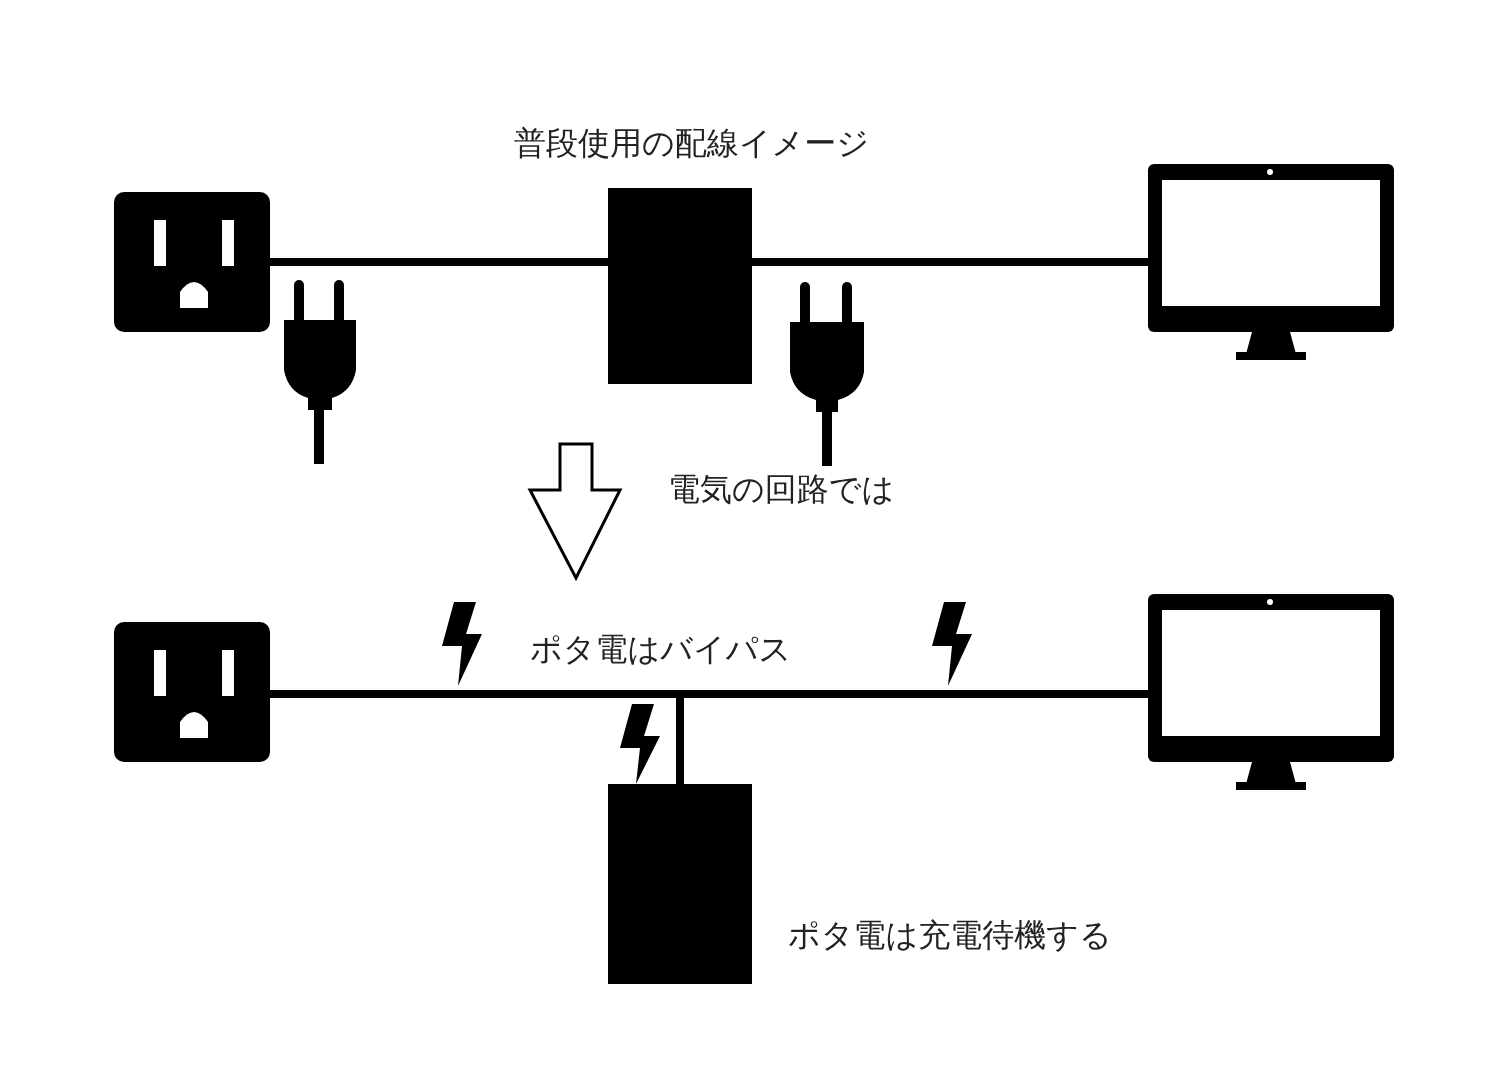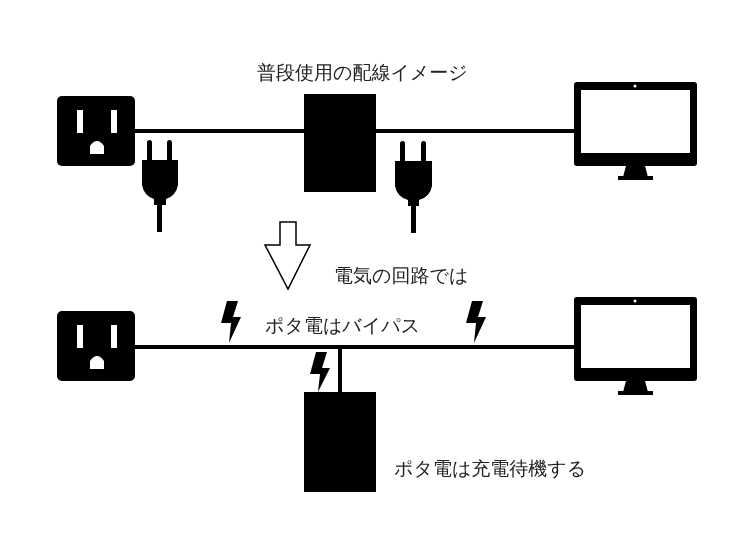--- a/index.html
+++ b/index.html
@@ -1,18 +1,18 @@
 <!DOCTYPE html>
 <html><head>
 <meta charset="utf-8">
 <style>
   html, body { margin: 0; padding: 0; background: #ffffff; }
   body { width: 749px; height: 539px; position: relative; overflow: hidden;
          font-family: "DejaVu Sans", sans-serif; color: #000; }
-  .label { position: absolute; font-size: 19px; line-height: 22px; white-space: nowrap; color: #222; }
+  .label { position: absolute; font-size: 16px; line-height: 22px; white-space: nowrap; color: #222; }
   svg { position: absolute; left: 0; top: 0; }
 </style>
 </head>
 <body>
 
 <svg width="749" height="539" viewBox="0 0 749 539">
 
   <line x1="130" y1="131" x2="578" y2="131" stroke="#000" stroke-width="4"></line>
 
   <g>
@@ -68,17 +68,17 @@
     <rect x="618" y="391" width="35" height="4" fill="#000"></rect>
   </g>
 
   <path d="M227 301 L238 301 L233 317 L241 317 L229 343 L231 323 L221 323 Z" fill="#000"></path>
   <path d="M472 301 L483 301 L478 317 L486 317 L474 343 L476 323 L466 323 Z" fill="#000"></path>
   <path d="M316 352 L327 352 L322 368 L330 368 L318 392 L320 374 L310 374 Z" fill="#000"></path>
 </svg>
 
 <div class="label" style="left:257px; top:61px;">普段使用の配線イメージ</div>
 
-<div class="label" style="left:334px; top:264px;">電気の回路では</div>
+<div class="label" style="left:334px; top:234px;">電気の回路では</div>
 
 <div class="label" style="left:265px; top:314px;">ポタ電はバイパス</div>
 
 <div class="label" style="left:394px; top:457px;">ポタ電は充電待機する</div>
 
 </body></html>

